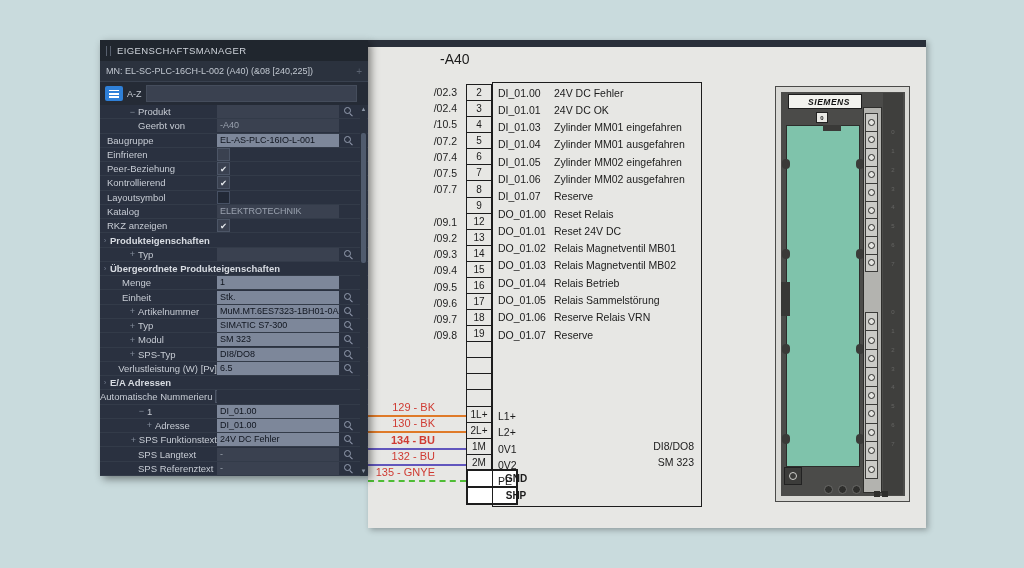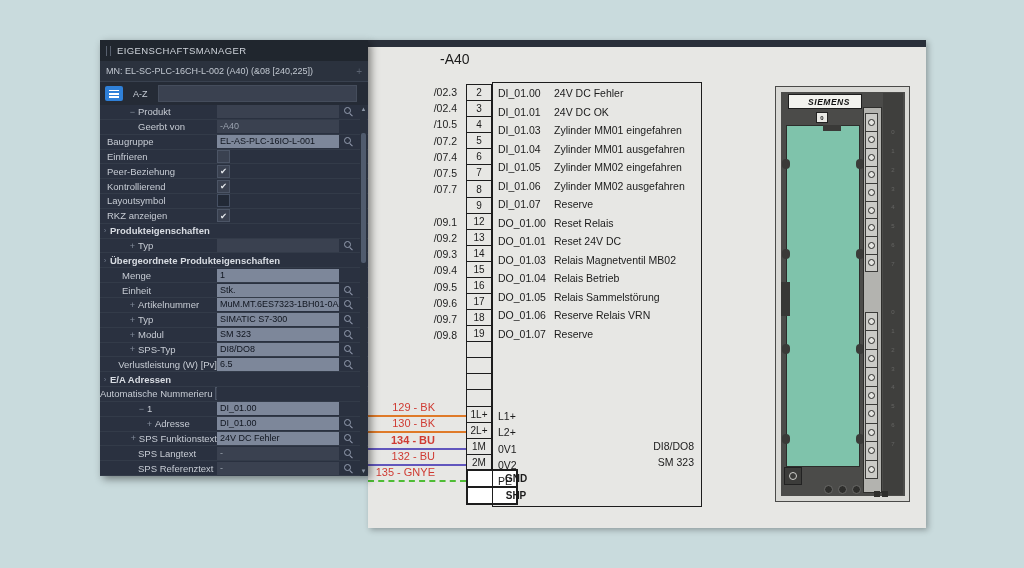--- a/index.html
+++ b/index.html
@@ -61,21 +61,21 @@
   
   .panel{position:absolute;left:100px;top:40px;width:268px;height:436px;background:#e5e5e5;
          box-shadow:3px 3px 8px rgba(0,0,0,.45);display:flex;flex-direction:column;font-size:9.5px;}
   .ptitle{height:21px;flex:none;background:#20262e;display:flex;align-items:center;color:#ced3da;
           font-size:9.5px;letter-spacing:.4px;padding-left:6px;}
   .grip{width:3px;height:10px;border-left:1px solid #58606e;border-right:1px solid #58606e;margin-right:6px;}
   .psub{height:20px;flex:none;background:#2b323e;display:flex;align-items:center;color:#c2c8d1;
         font-size:9px;padding:0 6px;border-bottom:1px solid #39414f;}
   .psub .grow{flex:1;}
   .plusdim{color:#5a6270;font-size:10px;}
-  .ptoolbar{height:23px;flex:none;background:#252b36;display:flex;align-items:center;padding:0 5px;gap:10px;}
+  .ptoolbar{height:23px;flex:none;background:#252b36;display:flex;align-items:center;padding:0 5px;gap:4px;}
   .bluebtn{width:18px;height:15px;background:#2f80d8;border-radius:2px;display:flex;align-items:center;
            justify-content:center;}
   .bluebtn i{display:block;width:10px;height:8px;
      background:repeating-linear-gradient(#fff 0 1.5px, transparent 1.5px 3.2px);}
   .azlabel{color:#c6ccd5;font-size:9px;}
   .searchbox{flex:1;height:13px;background:#3a4150;border:1px solid #454d5c;margin-right:6px;}
   .prows{flex:1;display:flex;flex-direction:column;position:relative;}
   .prow{flex:1 0 0;display:flex;align-items:center;border-bottom:1px solid #333b49;background:#2a3140;min-height:0;}
   .plab-zone{width:117px;flex:none;display:flex;align-items:center;overflow:hidden;white-space:nowrap;}
   .plabel{color:#c7ccd4;}
@@ -187,20 +187,24 @@
       </div>
       <div class="chrow">
         <span class="addr">DO_01.00</span>
         <span class="ftext">Reset Relais</span>
       </div>
       <div class="chrow">
         <span class="addr">DO_01.01</span>
         <span class="ftext">Reset 24V DC</span>
       </div>
       <div class="chrow">
+        <span class="addr">DO_01.02</span>
+        <span class="ftext">Relais Magnetventil MB01</span>
+      </div>
+      <div class="chrow">
         <span class="addr">DO_01.03</span>
         <span class="ftext">Relais Magnetventil MB02</span>
       </div>
       <div class="chrow">
         <span class="addr">DO_01.04</span>
         <span class="ftext">Relais Betrieb</span>
       </div>
       <div class="chrow">
         <span class="addr">DO_01.05</span>
         <span class="ftext">Relais Sammelstörung</span>
@@ -395,20 +399,29 @@
           <span style="width: 7px;"></span>
           <span class="plabel">Layoutsymbol</span>
         </div>
         <div class="pval-zone">
           <span class="checkbox darkbox"></span>
         </div>
       </div>
       <div class="prow">
         <div class="plab-zone">
           <span style="width: 7px;"></span>
+          <span class="plabel">Katalog</span>
+        </div>
+        <div class="pval-zone">
+          <div class="pfield dark">ELEKTROTECHNIK</div>
+        </div>
+      </div>
+      <div class="prow">
+        <div class="plab-zone">
+          <span style="width: 7px;"></span>
           <span class="plabel">RKZ anzeigen</span>
         </div>
         <div class="pval-zone">
           <span class="checkbox">✔</span>
         </div>
       </div>
       <div class="prow">
         <span class="psection-caret">›</span>
         <span class="psection-label">Produkteigenschaften</span>
       </div>

